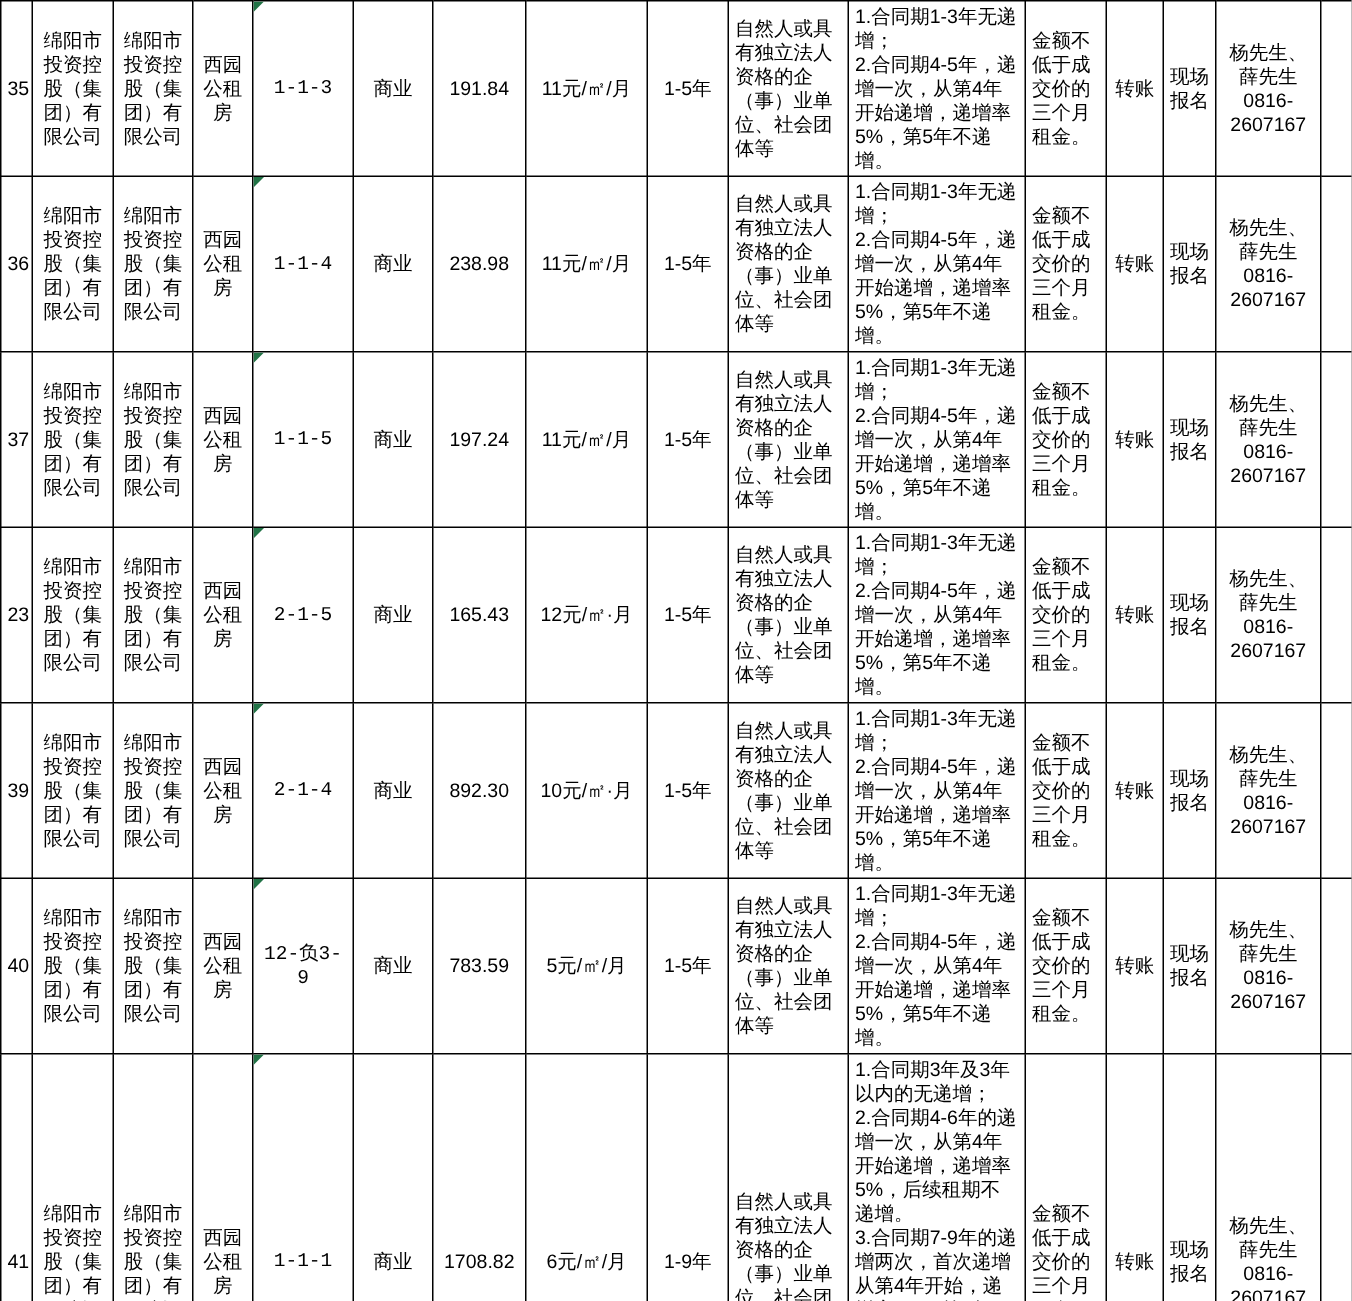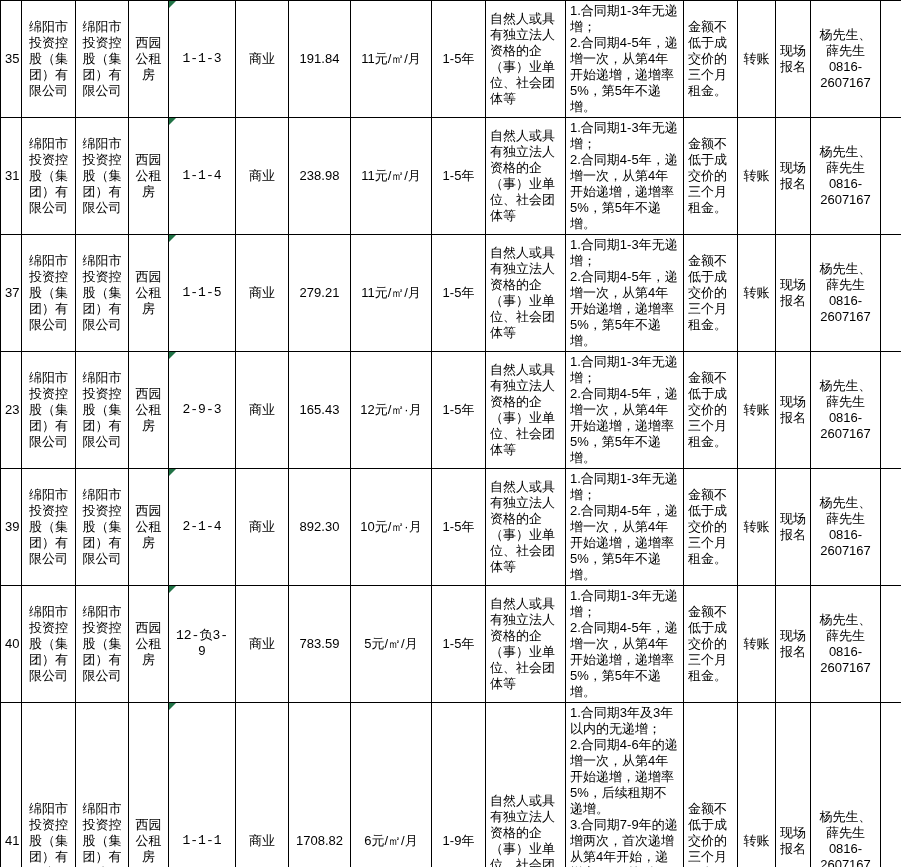--- a/index.html
+++ b/index.html
@@ -78,21 +78,21 @@
         <td>转账</td>
         <td>现场报名</td>
         <td>杨先生、
 薛先生
 0816-
 2607167</td>
         <td></td>
       </tr>
 
       <tr class="r">
-        <td>31</td>
+        <td>36</td>
         <td>绵阳市投资控股（集团）有限公司</td>
         <td>绵阳市投资控股（集团）有限公司</td>
         <td>西园公租房</td>
         <td class="c-unit"><span class="tri"></span><span>1-1-4</span></td>
         <td>商业</td>
         <td>238.98</td>
         <td>11元/㎡/月</td>
         <td>1-5年</td>
         <td class="left">自然人或具有独立法人资格的企（事）业单位、社会团体等</td>
         <td class="left">1.合同期1-3年无递增；
@@ -107,42 +107,42 @@
         <td></td>
       </tr>
 
       <tr class="r">
         <td>37</td>
         <td>绵阳市投资控股（集团）有限公司</td>
         <td>绵阳市投资控股（集团）有限公司</td>
         <td>西园公租房</td>
         <td class="c-unit"><span class="tri"></span><span>1-1-5</span></td>
         <td>商业</td>
-        <td>279.21</td>
+        <td>197.24</td>
         <td>11元/㎡/月</td>
         <td>1-5年</td>
         <td class="left">自然人或具有独立法人资格的企（事）业单位、社会团体等</td>
         <td class="left">1.合同期1-3年无递增；
 2.合同期4-5年，递增一次，从第4年开始递增，递增率5%，第5年不递增。</td>
         <td class="left">金额不低于成交价的三个月租金。</td>
         <td>转账</td>
         <td>现场报名</td>
         <td>杨先生、
 薛先生
 0816-
 2607167</td>
         <td></td>
       </tr>
 
       <tr class="r">
         <td>23</td>
         <td>绵阳市投资控股（集团）有限公司</td>
         <td>绵阳市投资控股（集团）有限公司</td>
         <td>西园公租房</td>
-        <td class="c-unit"><span class="tri"></span><span>2-9-3</span></td>
+        <td class="c-unit"><span class="tri"></span><span>2-1-5</span></td>
         <td>商业</td>
         <td>165.43</td>
         <td>12元/㎡·月</td>
         <td>1-5年</td>
         <td class="left">自然人或具有独立法人资格的企（事）业单位、社会团体等</td>
         <td class="left">1.合同期1-3年无递增；
 2.合同期4-5年，递增一次，从第4年开始递增，递增率5%，第5年不递增。</td>
         <td class="left">金额不低于成交价的三个月租金。</td>
         <td>转账</td>
         <td>现场报名</td>

